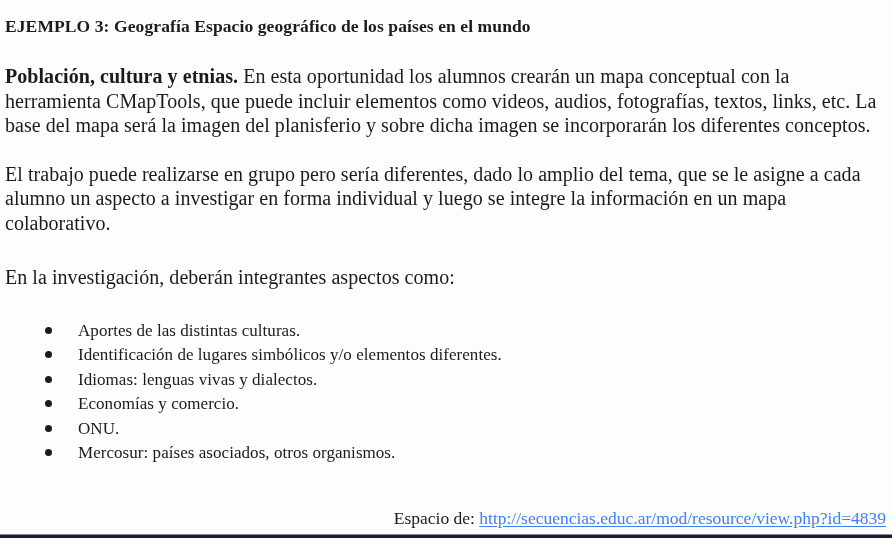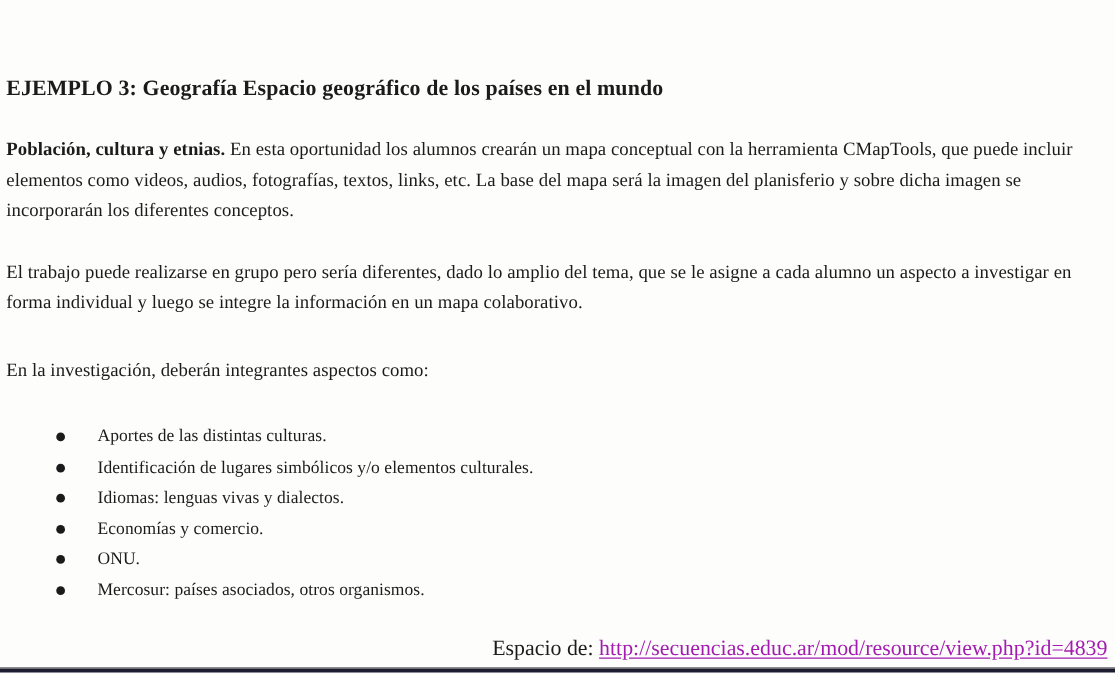--- a/index.html
+++ b/index.html
@@ -11,51 +11,50 @@
     height: 540px;
     background: #fdfdfc;
     font-family: "Liberation Serif", "DejaVu Serif", serif;
     color: #1b1b1b;
     position: relative;
     overflow: hidden;
   }
   .page {
     position: absolute;
     top: 0; left: 0; right: 0; bottom: 0;
-    padding: 26px 8px 0 5px;
+    padding: 14px 8px 0 5px;
     box-sizing: border-box;
-    margin-top: 32px;
   }
   .doc-title {
     font-size: 17.5px;
     font-weight: bold;
     line-height: 24px;
     margin: 0 0 26px 0;
     letter-spacing: 0.1px;
   }
   p.para {
-    font-size: 15px;
+    font-size: 20px;
     line-height: 24.5px;
     margin: 0 0 24px 0;
     letter-spacing: 0.05px;
   }
   p.para .lead {
     font-weight: bold;
   }
   p.intro {
     margin: 30px 0 0 0;
   }
   ul.aspects {
     list-style: none;
     margin: 29px 0 0 0;
     padding: 0;
   }
   ul.aspects li {
     position: relative;
-    font-size: 14px;
+    font-size: 17px;
     line-height: 24.5px;
     padding-left: 73px;
     letter-spacing: 0.05px;
   }
   ul.aspects li .bullet {
     position: absolute;
     left: 40px;
     top: 8px;
     width: 7px;
     height: 7px;
@@ -63,21 +62,21 @@
     background: #1b1b1b;
   }
   .footer-line {
     position: absolute;
     right: 6px;
     bottom: 10px;
     font-size: 17.5px;
     line-height: 24px;
   }
   .footer-line a {
-    color: #a21caf;
+    color: #3b82f6;
     text-decoration: underline;
     text-underline-offset: 2px;
   }
   .bottom-rule {
     position: absolute;
     left: 0;
     right: 0;
     bottom: 2px;
     height: 3px;
     background: #1d1d30;
@@ -92,21 +91,21 @@
   <h1 class="doc-title">EJEMPLO 3: Geografía Espacio geográfico de los países en el mundo</h1>
 
   <p class="para"><span class="lead">Población, cultura y etnias.</span><span> En esta oportunidad los alumnos crearán un mapa conceptual con la herramienta CMapTools, que puede incluir elementos como videos, audios, fotografías, textos, links, etc. La base del mapa será la imagen del planisferio y sobre dicha imagen se incorporarán los diferentes conceptos.</span></p>
 
   <p class="para">El trabajo puede realizarse en grupo pero sería diferentes, dado lo amplio del tema, que se le asigne a cada alumno un aspecto a investigar en forma individual y luego se integre la información en un mapa colaborativo.</p>
 
   <p class="para intro">En la investigación, deberán integrantes aspectos como:</p>
 
   <ul class="aspects">
     <li><span class="bullet"></span><span>Aportes de las distintas culturas.</span></li>
-    <li><span class="bullet"></span><span>Identificación de lugares simbólicos y/o elementos culturales.</span></li>
+    <li><span class="bullet"></span><span>Identificación de lugares simbólicos y/o elementos diferentes.</span></li>
     <li><span class="bullet"></span><span>Idiomas: lenguas vivas y dialectos.</span></li>
     <li><span class="bullet"></span><span>Economías y comercio.</span></li>
     <li><span class="bullet"></span><span>ONU.</span></li>
     <li><span class="bullet"></span><span>Mercosur: países asociados, otros organismos.</span></li>
   </ul>
 
   <div class="footer-line"><span>Espacio de: </span><a href="#">http://secuencias.educ.ar/mod/resource/view.php?id=4839</a></div>
 
   <div class="bottom-rule"></div>
 

